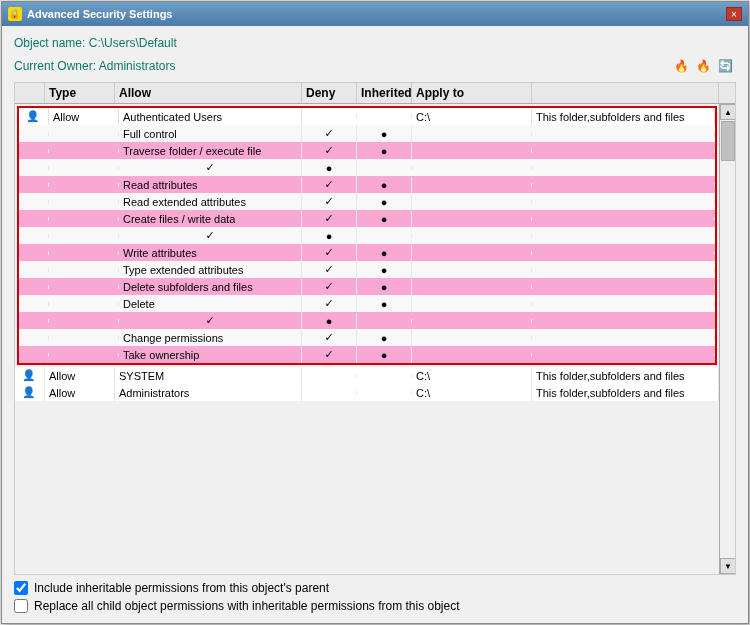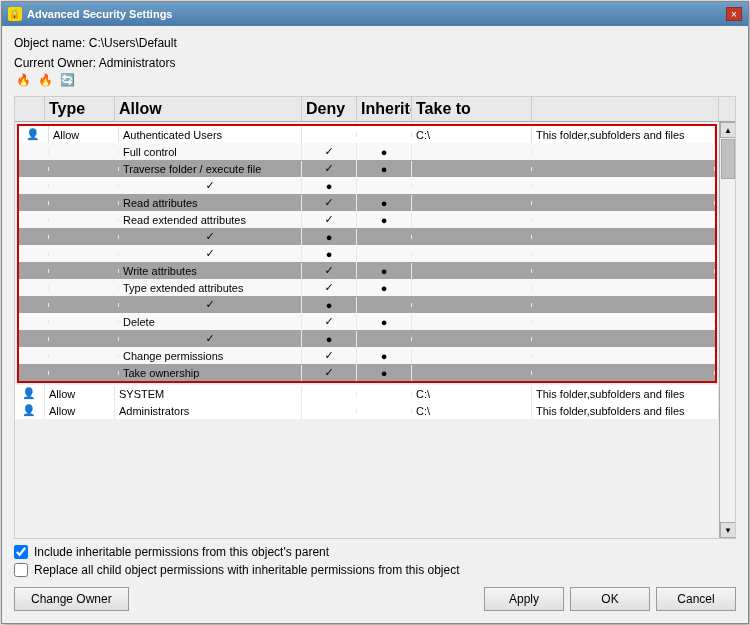--- a/index.html
+++ b/index.html
@@ -64,27 +64,26 @@
     }
     .content {
       padding: 10px 12px;
       flex: 1;
       display: flex;
       flex-direction: column;
       gap: 6px;
     }
     .info-row {
       font-size: 12px;
-      color: #000000;
+      color: #0f766e;
     }
     .owner-row {
       display: flex;
       justify-content: space-between;
-      align-items: flex-start;
-      flex-direction: column;
+      align-items: center;
     }
     .owner-icons {
       display: flex;
       gap: 2px;
     }
     .owner-icon {
       width: 20px;
       height: 20px;
       border-radius: 2px;
       display: flex;
@@ -102,21 +101,21 @@
     .table-header {
       display: grid;
       grid-template-columns: 30px 70px 1fr 55px 55px 120px 1fr 16px;
       background: #e8e8e8;
       border-bottom: 1px solid #aaa;
       flex-shrink: 0;
     }
     .th {
       padding: 3px 4px;
       border-right: 1px solid #ccc;
-      font-size: 16px;
+      font-size: 12px;
       font-weight: bold;
       color: #000;
       white-space: nowrap;
       overflow: hidden;
     }
     .table-body {
       flex: 1;
       overflow-y: auto;
       overflow-x: hidden;
     }
@@ -135,21 +134,21 @@
     }
     .group-header-row .cell {
       padding: 2px 4px;
       font-size: 11px;
       color: #000;
       border-right: 1px solid #e0e0e0;
     }
     .permission-row {
       display: grid;
       grid-template-columns: 30px 70px 1fr 55px 55px 120px 1fr;
-      background: #a3a3a3;
+      background: #f9a8d4;
       align-items: center;
     }
     .permission-row:nth-child(even) { background: #f8f8f8; }
     .permission-row .cell {
       padding: 2px 4px;
       font-size: 11px;
       color: #000;
       border-right: 1px solid #e8e8e8;
     }
     .normal-row {
@@ -249,21 +248,21 @@
     </div>
 
     <div class="table-container">
 
       <div class="table-header">
         <div class="th"></div>
         <div class="th">Type</div>
         <div class="th">Allow</div>
         <div class="th">Deny</div>
         <div class="th">Inherited From</div>
-        <div class="th">Take to</div>
+        <div class="th">Apply to</div>
         <div class="th"></div>
       </div>
 
       <div style="display:flex; flex:1; overflow:hidden;">
         <div class="table-body" style="flex:1;">
 
           <div class="permission-group">
 
             <div class="group-header-row">
               <div class="cell user-icon-cell">
@@ -322,20 +321,21 @@
               <div class="cell">Read extended attributes</div>
               <div class="cell check-green">✓</div>
               <div class="cell circle-gray">●</div>
               <div class="cell"></div>
               <div class="cell"></div>
             </div>
 
             <div class="permission-row">
               <div class="cell"></div>
               <div class="cell"></div>
+              <div class="cell">Create files / write data</div>
               <div class="cell check-green">✓</div>
               <div class="cell circle-gray">●</div>
               <div class="cell"></div>
               <div class="cell"></div>
             </div>
 
             <div class="permission-row">
               <div class="cell"></div>
               <div class="cell"></div>
               <div class="cell check-green">✓</div>
@@ -360,20 +360,21 @@
               <div class="cell">Type extended attributes</div>
               <div class="cell check-green">✓</div>
               <div class="cell circle-gray">●</div>
               <div class="cell"></div>
               <div class="cell"></div>
             </div>
 
             <div class="permission-row">
               <div class="cell"></div>
               <div class="cell"></div>
+              <div class="cell">Delete subfolders and files</div>
               <div class="cell check-green">✓</div>
               <div class="cell circle-gray">●</div>
               <div class="cell"></div>
               <div class="cell"></div>
             </div>
 
             <div class="permission-row">
               <div class="cell"></div>
               <div class="cell"></div>
               <div class="cell">Delete</div>
@@ -453,22 +454,14 @@
       <div class="checkbox-row">
         <input type="checkbox" checked="" style="">
         <label>Include inheritable permissions from this object's parent</label>
       </div>
       <div class="checkbox-row">
         <input type="checkbox" style="">
         <label>Replace all child object permissions with inheritable permissions from this object</label>
       </div>
     </div>
 
-    <div class="buttons-row">
-      <button class="btn">Change Owner</button>
-      <div class="btn-right-group">
-        <button class="btn">Apply</button>
-        <button class="btn">OK</button>
-        <button class="btn">Cancel</button>
-      </div>
-    </div>
   </div>
 </div>
 
 </body></html>

